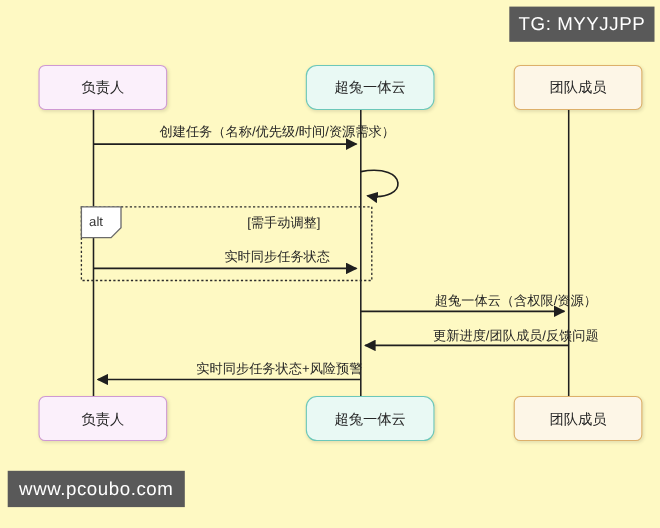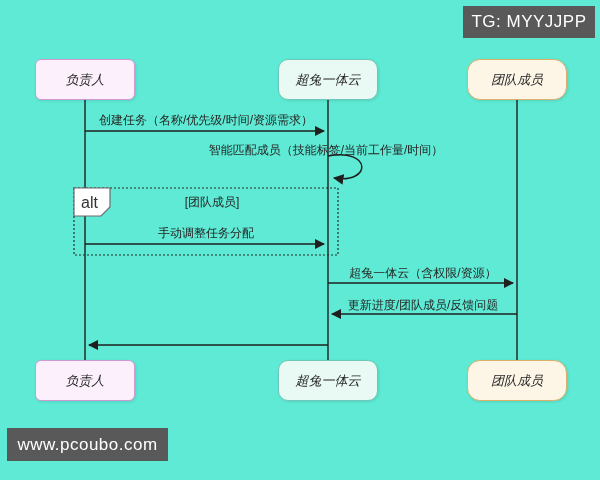--- a/index.html
+++ b/index.html
@@ -3,21 +3,21 @@
 <meta charset="utf-8">
 <style>
   * { margin: 0; padding: 0; box-sizing: border-box; }
   html, body { background: #ffffff; }
   body { font-family: "Liberation Sans", "DejaVu Sans", sans-serif; }
 
   .canvas {
     position: relative;
     width: 600px;
     height: 480px;
-    background: #5eead4;
+    background: #fef9c3;
     overflow: hidden;
   }
 
   .svg-layer {
     position: absolute;
     left: 0; top: 0;
     width: 600px; height: 480px;
   }
 
   
@@ -31,57 +31,57 @@
     align-items: center;
     justify-content: center;
     white-space: nowrap;
   }
   .badge-tg   { right: 5px; top: 6px;  width: 132px; height: 32px; }
   .badge-site { left: 7px;  top: 428px; width: 161px; height: 33px; }
 
   
   .actor {
     position: absolute;
-    width: 100px;
+    width: 117px;
     height: 41px;
     border-radius: 6px;
     border: 1.5px solid;
     display: flex;
     align-items: center;
     justify-content: center;
     font-size: 13px;
     color: #262626;
     box-shadow: 1px 1px 3px rgba(0,0,0,0.10);
     white-space: nowrap;
-    font-style: italic;
   }
   .actor-pink { background: #fbf0fb; border-color: #cf99d3; }
   .actor-teal { background: #e9f9f4; border-color: #6cc8b9; }
-  .actor-gold { background: #fdf6e7; border-color: #ddb06a; border-radius: 13px; }
+  .actor-gold { background: #fdf6e7; border-color: #ddb06a; }
 
   .row-top    { top: 59px; }
   .row-bottom { top: 360px; }
   .col-owner  { left: 35px; }
   .col-cloud  { left: 278px; border-radius: 10px; }
   .col-team   { left: 467px; }
 
   
   .msg-label {
     position: absolute;
     transform: translateX(-50%);
     font-size: 12px;
     color: #262626;
     white-space: nowrap;
+    margin-left: 46px;
   }
 
   .alt-operator {
     position: absolute;
     left: 81px;
     top: 194px;
-    font-size: 16px;
+    font-size: 12px;
     color: #333333;
   }
 </style>
 </head>
 <body>
 
 <div class="canvas">
 
   <svg class="svg-layer" viewBox="0 0 600 480">
     <defs>
@@ -115,21 +115,21 @@
 
   <div class="actor actor-pink row-top col-owner">负责人</div>
   <div class="actor actor-teal row-top col-cloud">超兔一体云</div>
   <div class="actor actor-gold row-top col-team">团队成员</div>
 
   <div class="actor actor-pink row-bottom col-owner">负责人</div>
   <div class="actor actor-teal row-bottom col-cloud">超兔一体云</div>
   <div class="actor actor-gold row-bottom col-team">团队成员</div>
 
   <div class="alt-operator">alt</div>
-  <div class="msg-label" style="left:212px; top:194px;">[团队成员]</div>
+  <div class="msg-label" style="left:212px; top:194px;">[需手动调整]</div>
 
   <div class="msg-label" style="left:206px; top:112px;">创建任务（名称/优先级/时间/资源需求）</div>
-  <div class="msg-label" style="left:326px; top:142px;">智能匹配成员（技能标签/当前工作量/时间）</div>
-  <div class="msg-label" style="left:206px; top:225px;">手动调整任务分配</div>
+  <div class="msg-label" style="left:206px; top:225px;">实时同步任务状态</div>
   <div class="msg-label" style="left:423px; top:265px;">超兔一体云（含权限/资源）</div>
   <div class="msg-label" style="left:423px; top:297px;">更新进度/团队成员/反馈问题</div>
+  <div class="msg-label" style="left:208px; top:327px;">实时同步任务状态+风险预警</div>
 
 </div>
 
 </body></html>

